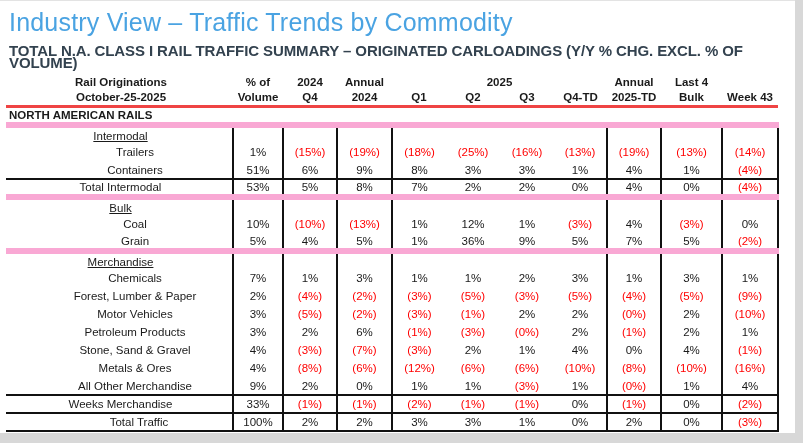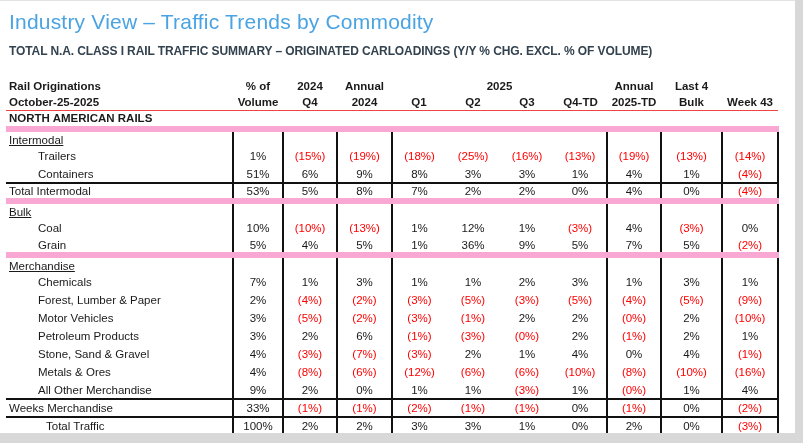--- a/index.html
+++ b/index.html
@@ -12,29 +12,29 @@
   }
   .page {
     position:absolute; top:0; left:0;
     width:795px; height:433px;
     background:#ffffff;
     border-top:1px solid #e3e3e3;
     overflow:hidden;
   }
   .title {
     margin:7px 0 0 9px;
-    font-size:21px;
+    font-size:25px;
     line-height:28px;
     font-weight:400;
     color:#4AA3E2;
     letter-spacing:0.2px;
   }
   .subtitle {
-    margin:9px 0 16px 9px;
-    font-size:12px;
+    margin:9px 0 0 9px;
+    font-size:15px;
     line-height:12px;
     font-weight:700;
     color:#33424F;
     letter-spacing:-0.1px;
   }
   .tbl-wrap {
     display:inline-block;
     margin:5px 0 0 6px;
     padding-bottom:2px;
     border-bottom:1.5px solid #111;
@@ -48,22 +48,22 @@
   td, th {
     font-size:11.5px;
     height:18px;
     padding:0;
     text-align:center;
     vertical-align:middle;
     white-space:nowrap;
     overflow:hidden;
   }
   th { font-weight:700; height:16px; }
-  .lab { text-align:left; padding-left:3px; }
-  .hdr2 th { border-bottom:1px solid #ef4444; }
+  .lab { text-align:center; padding-left:3px; }
+  .hdr2 th { border-bottom:3px solid #ef4444; }
   .nar td {
     text-align:left; font-weight:700; height:19px;
     border-bottom:2.5px solid #111; padding-left:3px;
   }
   .bR { border-right:2px solid #111; }
   .row-group td { border-top:6px solid #f9a8d4; }
   .row-group .lab span { text-decoration:underline; }
   .row-item .lab { padding-left:32px; }
   .row-total td, .row-grand td { font-weight:400; }
   .row-total td { border-top:2px solid #111; border-bottom:2px solid #111; }

